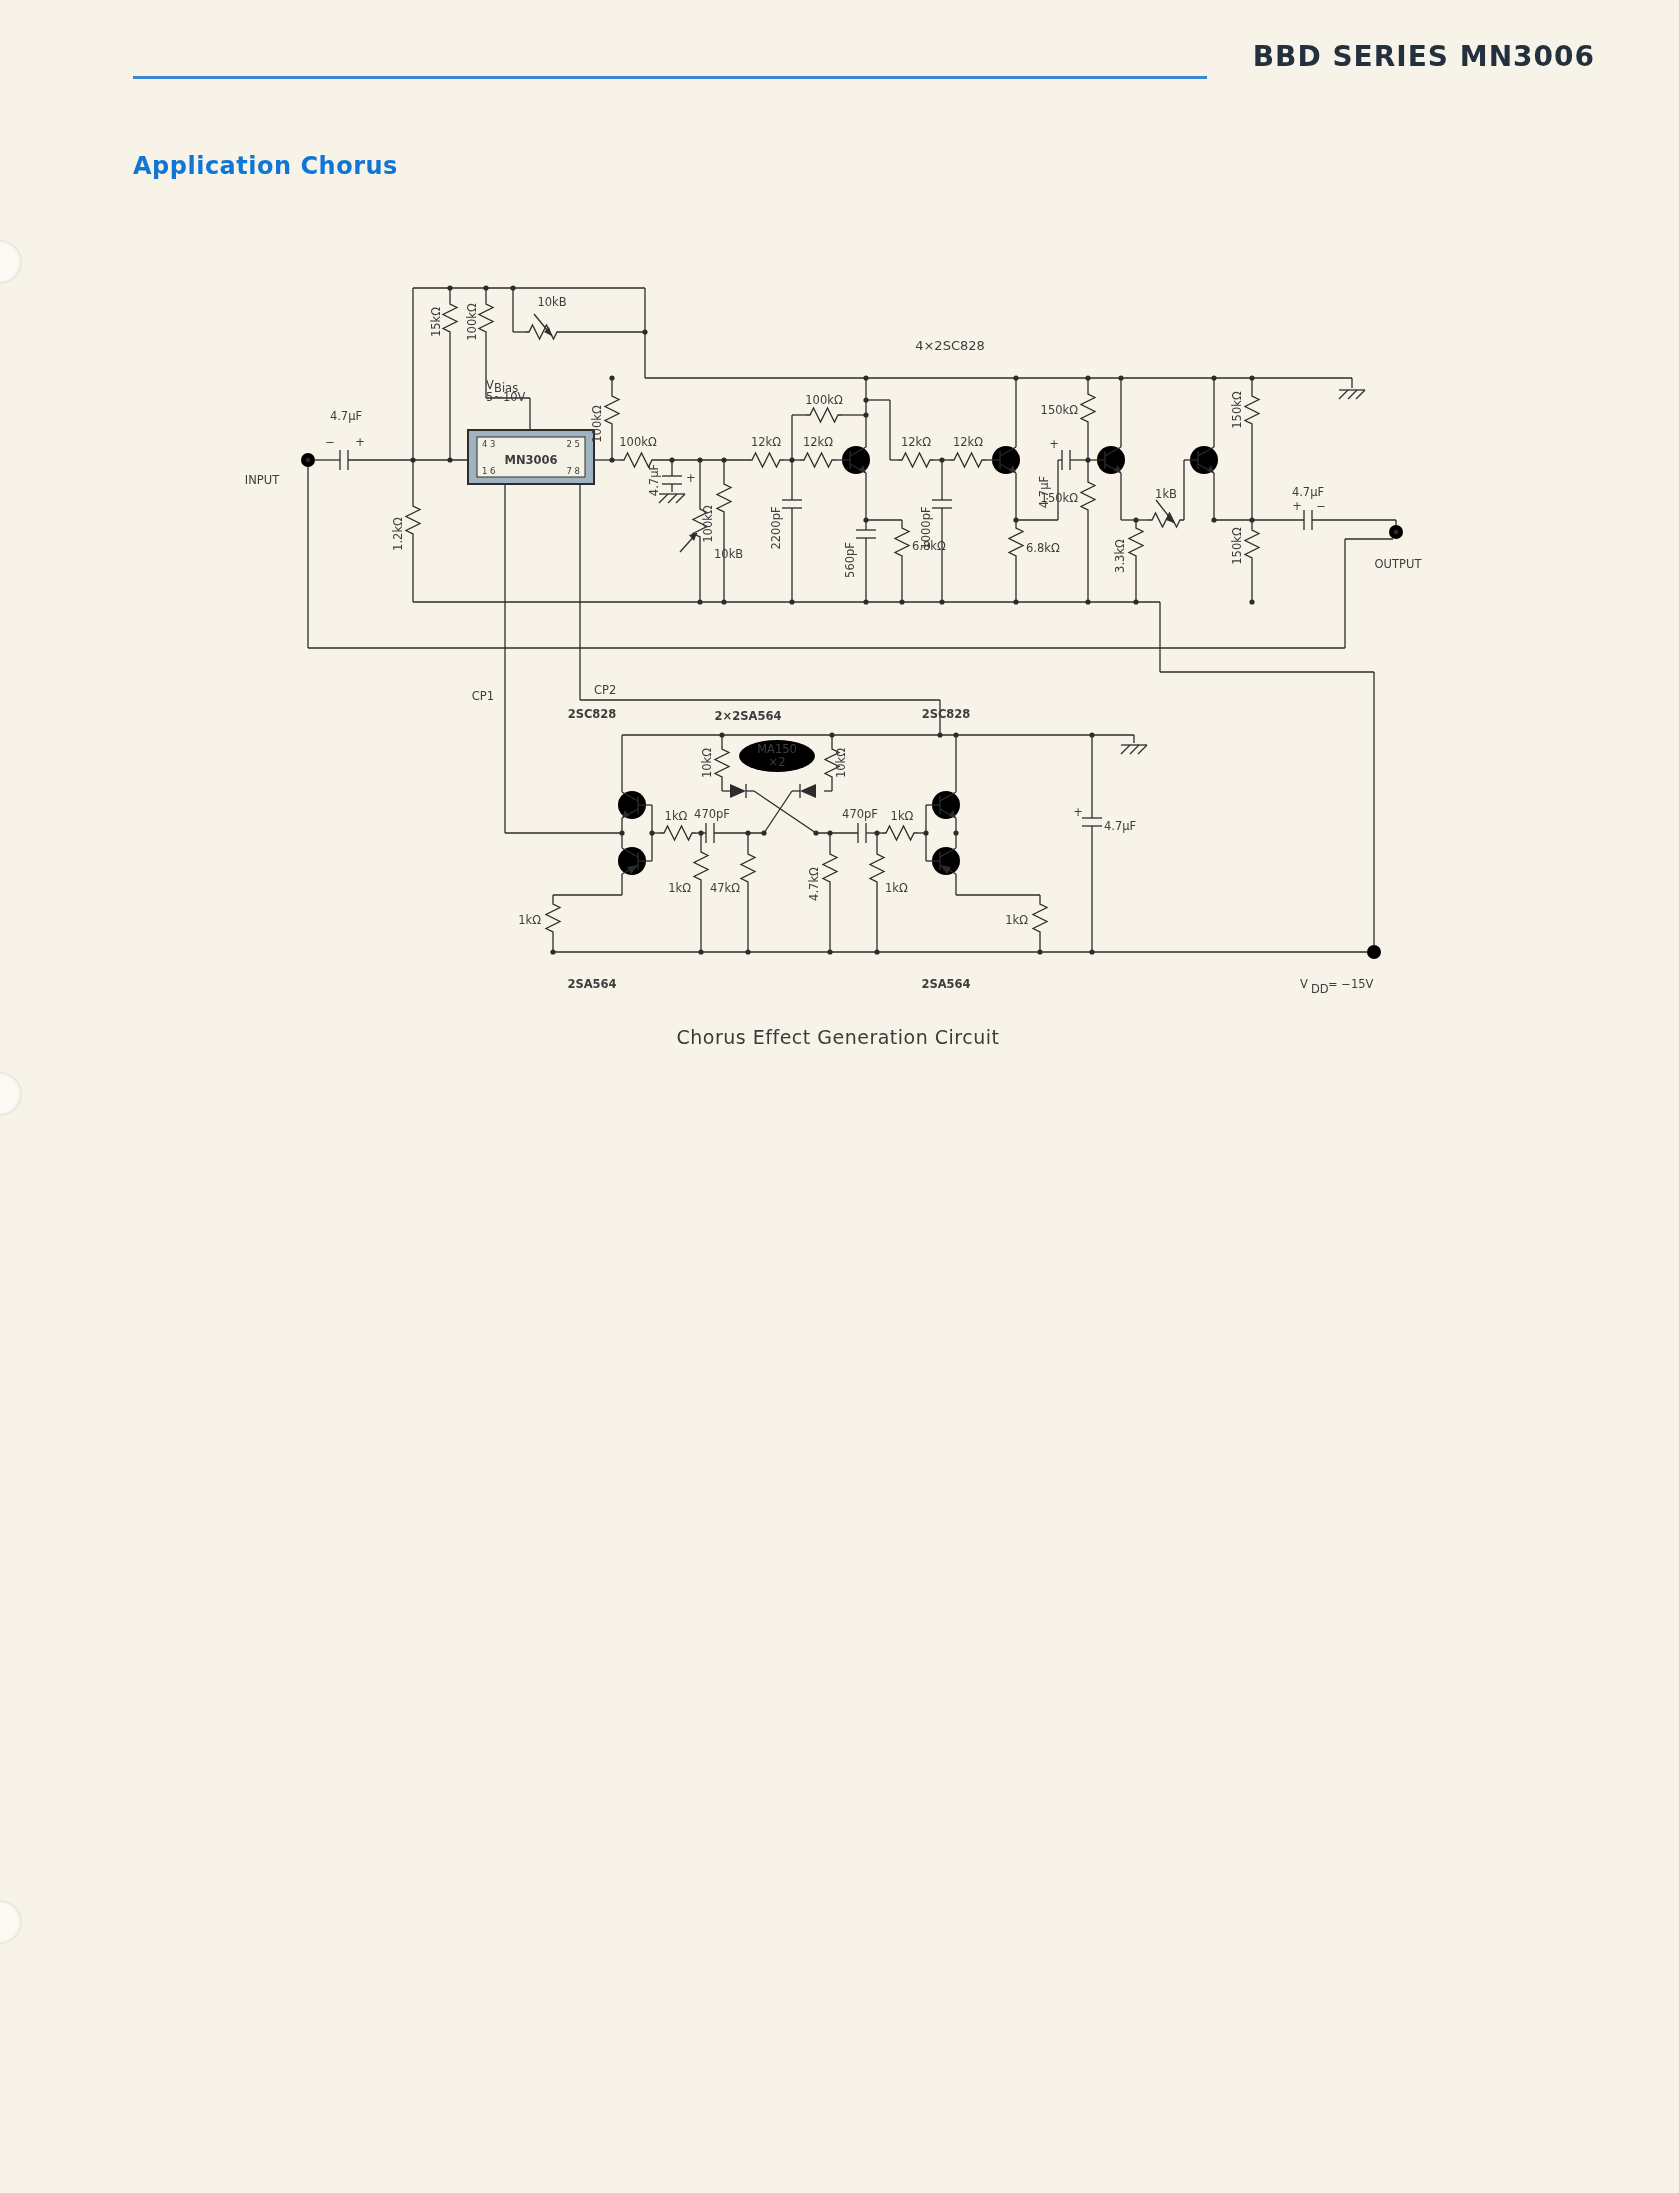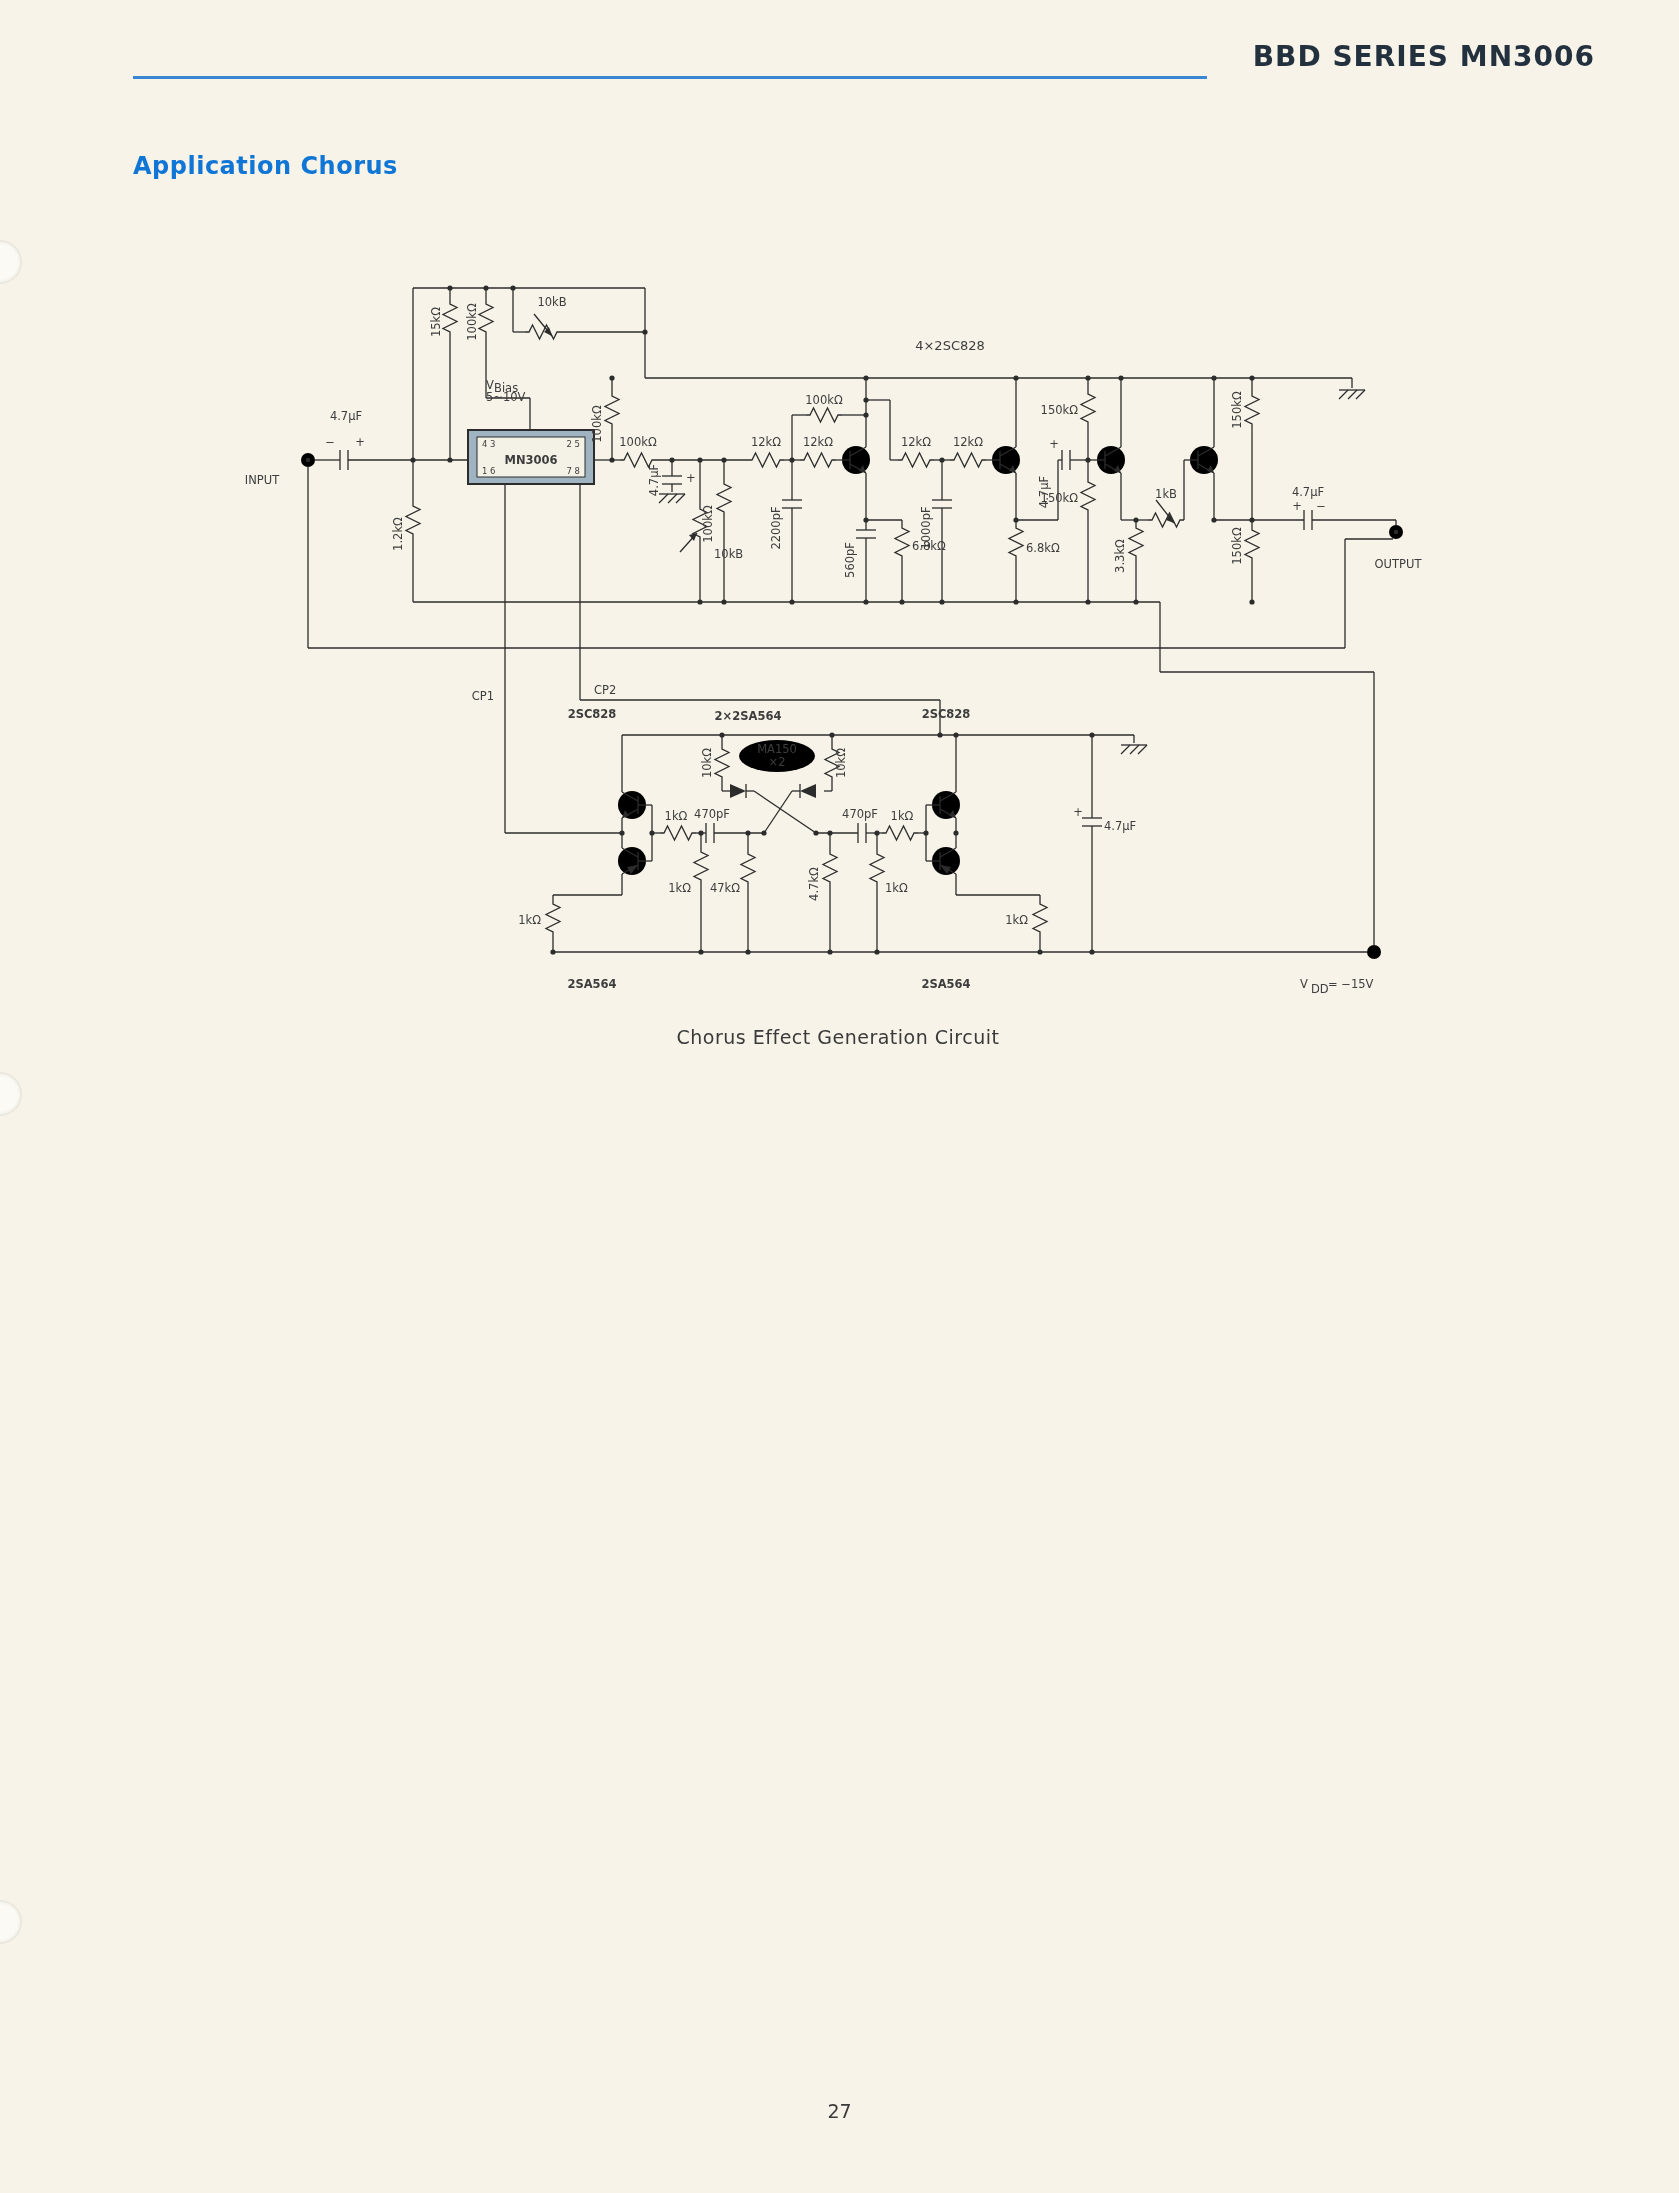--- a/index.html
+++ b/index.html
@@ -462,14 +462,13 @@
       <text class="lbl" x="1104" y="830">4.7μF</text>
 
       <text class="lbl" x="1300" y="988" font-size="14">V</text>
       <text class="lbl" x="1311" y="993" font-size="8.5">DD</text>
       <text class="lbl" x="1328" y="988" font-size="13">= −15V</text>
     </g>
 
     <text class="cap" x="838" y="1044" text-anchor="middle">Chorus Effect Generation Circuit</text>
   </svg>
 
-  <div class="pageno">27</div>
 </div>
 
 </body></html>

